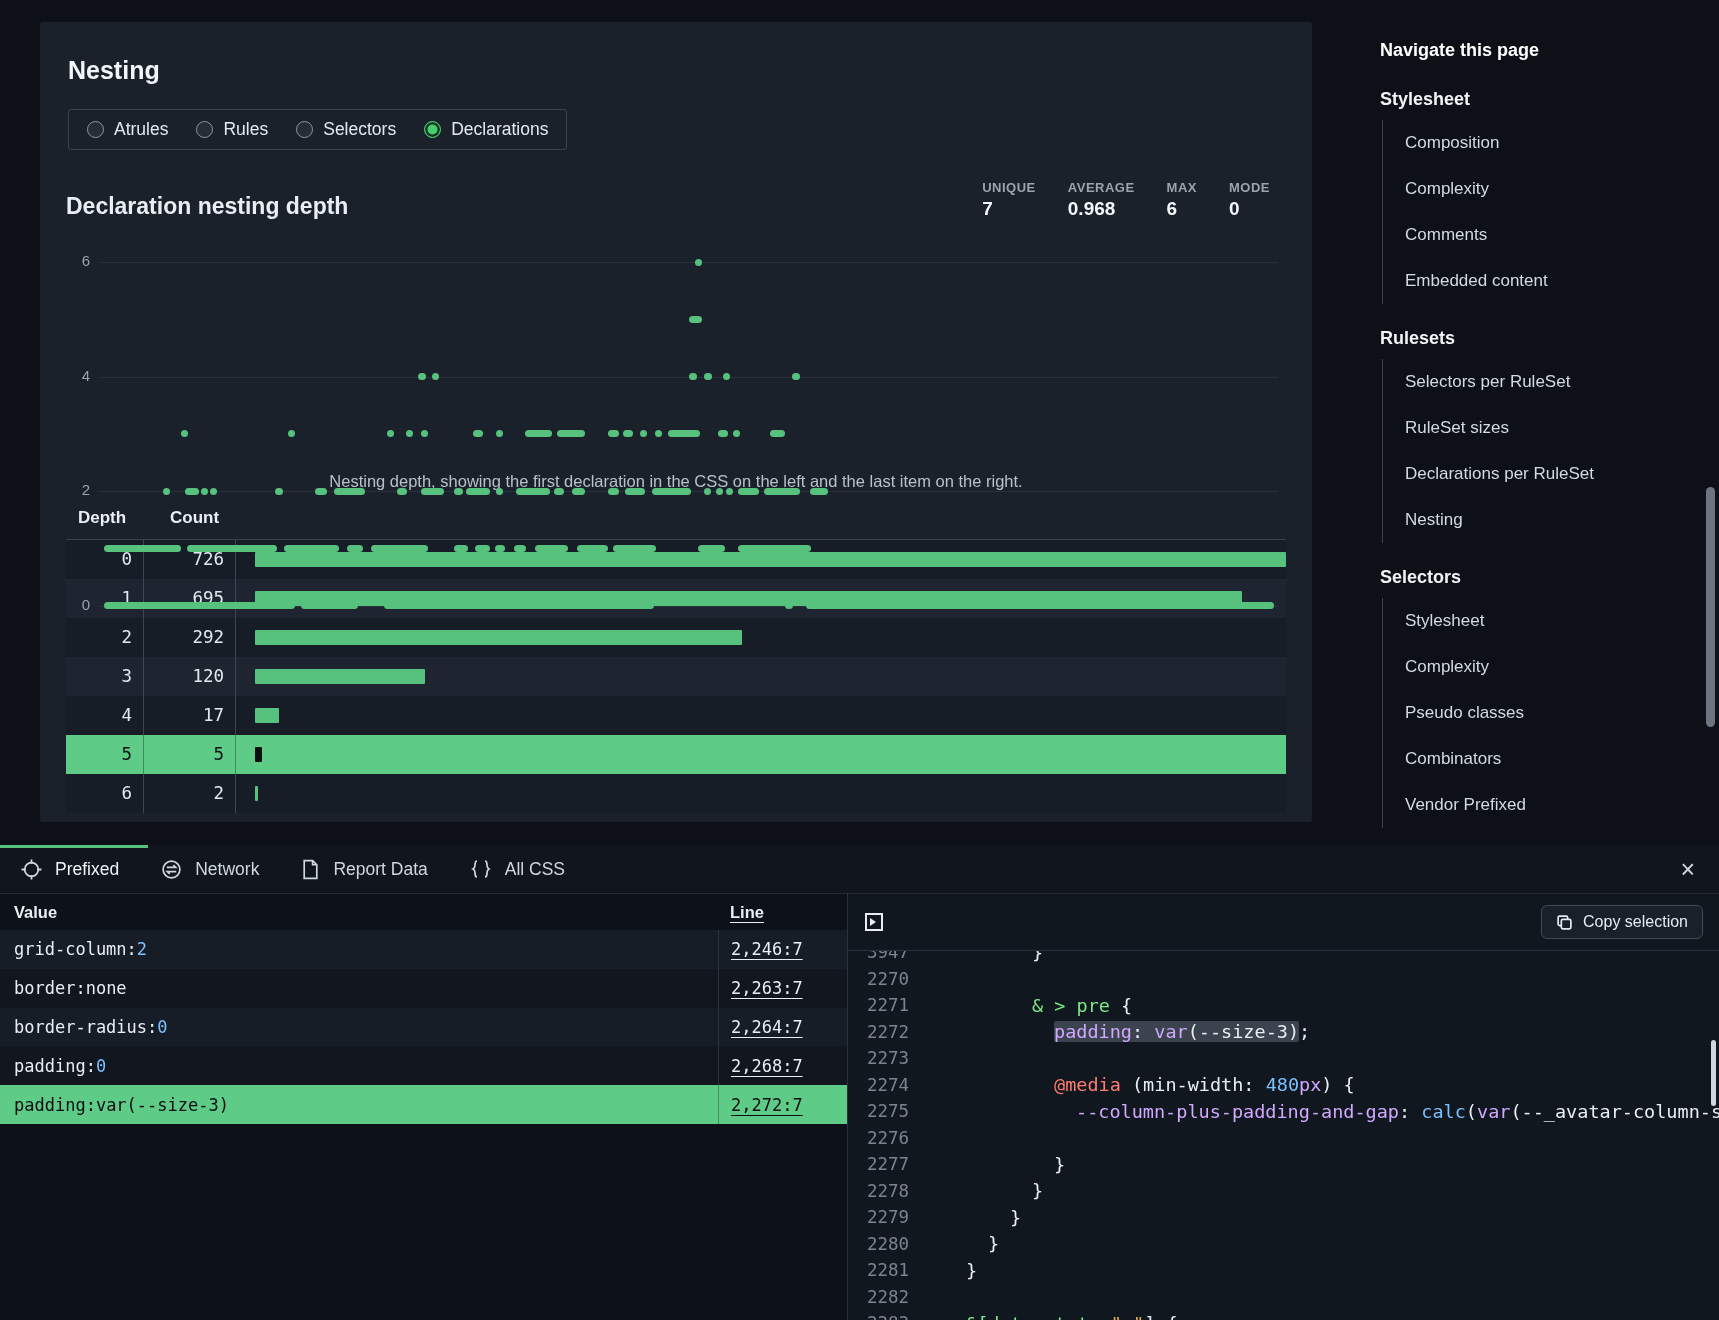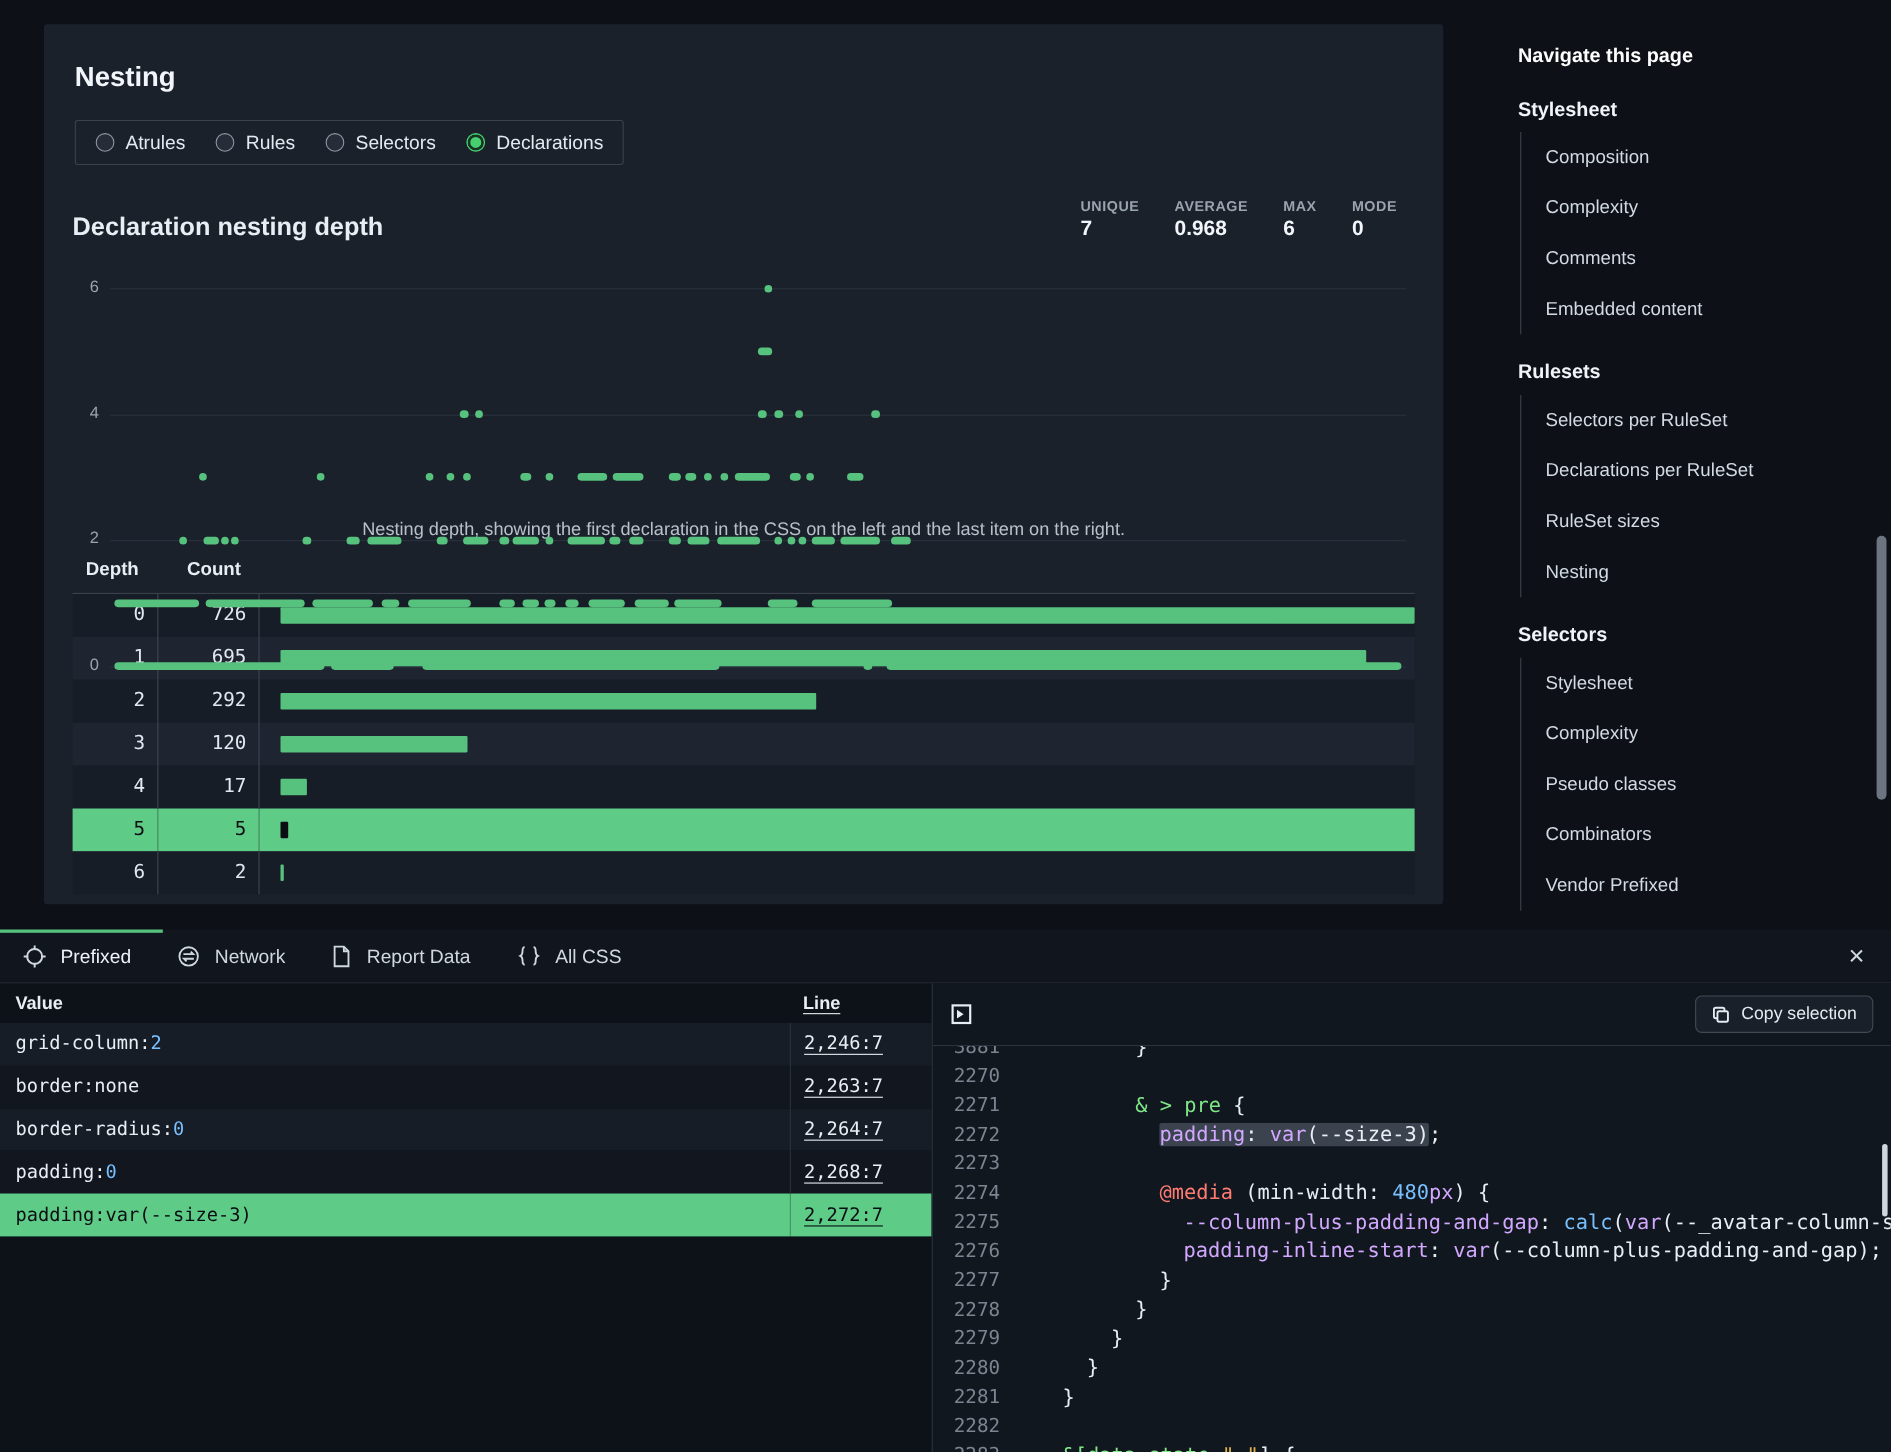--- a/index.html
+++ b/index.html
@@ -289,22 +289,22 @@
       <div class="nav-group-label">Stylesheet</div>
       <div class="nav-items">
         <div class="nav-item">Composition</div>
         <div class="nav-item">Complexity</div>
         <div class="nav-item">Comments</div>
         <div class="nav-item">Embedded content</div>
       </div>
       <div class="nav-group-label">Rulesets</div>
       <div class="nav-items">
         <div class="nav-item">Selectors per RuleSet</div>
+        <div class="nav-item">RuleSet sizes</div>
         <div class="nav-item">Declarations per RuleSet</div>
-        <div class="nav-item">RuleSet sizes</div>
         <div class="nav-item">Nesting</div>
       </div>
       <div class="nav-group-label">Selectors</div>
       <div class="nav-items">
         <div class="nav-item">Stylesheet</div>
         <div class="nav-item">Complexity</div>
         <div class="nav-item">Pseudo classes</div>
         <div class="nav-item">Combinators</div>
         <div class="nav-item">Vendor Prefixed</div>
       </div>
@@ -424,28 +424,28 @@
           <span style="display:flex">
             <svg width="17" height="17" viewBox="0 0 16 16" fill="none" stroke="#e4ebf2" stroke-width="1.6">
                 <rect x="5" y="5" width="9" height="9" rx="1.5"></rect>
                 <path d="M11 5V3.5A1.5 1.5 0 0 0 9.5 2H3.5A1.5 1.5 0 0 0 2 3.5v6A1.5 1.5 0 0 0 3.5 11H5"></path>
               </svg>
           </span>
           <span>Copy selection</span>
         </button>
       </div>
       <div class="code-scroll" id="codeLines">
-          <div class="code-line" style="margin-top: -12px;"><span class="num">3881</span><span style="padding-left: 106px;"><span class="tk-pun">}</span></span></div>
+          <div class="code-line" style="margin-top: -12px;"><span class="num">3947</span><span style="padding-left: 106px;"><span class="tk-pun">}</span></span></div>
           <div class="code-line" style=""><span class="num">2270</span><span style="padding-left: 18px;"></span></div>
           <div class="code-line" style=""><span class="num">2271</span><span style="padding-left: 106px;"><span class="tk-green">&amp; &gt; pre </span><span class="tk-pun">{</span></span></div>
           <div class="code-line" style=""><span class="num">2272</span><span style="padding-left: 128px;"><span class="sel-bg"><span class="tk-prop">padding</span><span class="tk-pun">: </span><span class="tk-prop">var</span><span class="tk-pun">(--size-3)</span></span><span class="tk-pun">;</span></span></div>
           <div class="code-line" style=""><span class="num">2273</span><span style="padding-left: 18px;"></span></div>
           <div class="code-line" style=""><span class="num">2274</span><span style="padding-left: 128px;"><span class="tk-atrule">@media</span><span class="tk-pun"> (min-width: </span><span class="tk-blue">480</span><span class="tk-prop">px</span><span class="tk-pun">) {</span></span></div>
           <div class="code-line" style=""><span class="num">2275</span><span style="padding-left: 150px;"><span class="tk-prop">--column-plus-padding-and-gap</span><span class="tk-pun">: </span><span class="tk-blue">calc</span><span class="tk-pun">(</span><span class="tk-prop">var</span><span class="tk-pun">(--_avatar-column-s</span></span></div>
-          <div class="code-line" style=""><span class="num">2276</span><span style="padding-left: 150px;"><span class="tk-prop">padding-inline-start</span><span class="tk-pun">: </span><span class="tk-prop">var</span><span class="tk-pun">(--column-plus-padding-and-gap);</span></span></div>
+          <div class="code-line" style=""><span class="num">2276</span></div>
           <div class="code-line" style=""><span class="num">2277</span><span style="padding-left: 128px;"><span class="tk-pun">}</span></span></div>
           <div class="code-line" style=""><span class="num">2278</span><span style="padding-left: 106px;"><span class="tk-pun">}</span></span></div>
           <div class="code-line" style=""><span class="num">2279</span><span style="padding-left: 84px;"><span class="tk-pun">}</span></span></div>
           <div class="code-line" style=""><span class="num">2280</span><span style="padding-left: 62px;"><span class="tk-pun">}</span></span></div>
           <div class="code-line" style=""><span class="num">2281</span><span style="padding-left: 40px;"><span class="tk-pun">}</span></span></div>
           <div class="code-line" style=""><span class="num">2282</span><span style="padding-left: 18px;"></span></div>
           <div class="code-line" style=""><span class="num">2283</span><span style="padding-left: 40px;"><span class="tk-green">&amp;[data-state=</span><span class="tk-str">"…"</span><span class="tk-pun">] {</span></span></div>
         </div>
       <div class="code-vscroll"></div>
     </div>

